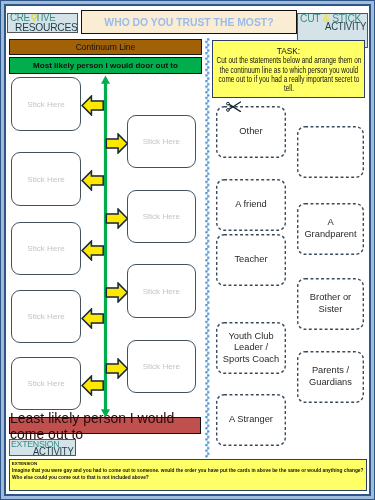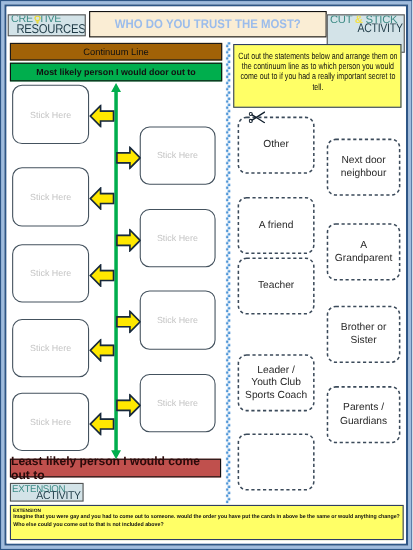--- a/index.html
+++ b/index.html
@@ -44,21 +44,21 @@
       background:#a16207;border:1.5px solid #1a1a1a;box-sizing:border-box;
       display:flex;align-items:center;justify-content:center;}
   #continuum-label span{font-size:8.5px;color:#111;}
   #top-label{position:absolute;left:9px;top:57px;width:193px;height:17px;
       background:#00AE4D;border:1.2px solid #111;box-sizing:border-box;
       display:flex;align-items:center;justify-content:center;}
   #top-label span{font-size:8.05px;font-weight:bold;color:#111;}
   #bottom-label{position:absolute;left:9px;top:417px;width:192px;height:17px;
       background:#C0504D;border:1.2px solid #111;box-sizing:border-box;
       display:flex;align-items:center;justify-content:center;}
-  #bottom-label span{font-size:11px;font-weight:bold;color:#2a0a0a;}
+  #bottom-label span{font-size:14px;font-weight:normal;color:#2a0a0a;}
 
   .slot{position:absolute;background:#fff;border:1.3px solid #44525E;
         border-radius:9px;box-sizing:border-box;
         display:flex;align-items:center;justify-content:center;}
   .slot span{font-size:8.1px;color:#C4C4C4;}
   .slot.l{left:11.3px;width:69.4px;}
   .slot.r{left:126.8px;width:69px;}
 
   .yarrow{position:absolute;width:23.5px;height:21px;overflow:visible;
           filter:drop-shadow(0.8px 0.8px 0.7px rgba(150,170,190,0.55));}
@@ -207,20 +207,21 @@
       <defs>
         <pattern id="zz" width="5" height="5.6" patternUnits="userSpaceOnUse">
           <rect x="2.1" y="0.3" width="2.3" height="2.2" fill="#4A93D6"></rect>
           <rect x="0.3" y="2.8" width="2.3" height="2.2" fill="#4A93D6"></rect>
         </pattern>
       </defs>
       <rect x="0" y="0" width="5" height="420" fill="url(#zz)"></rect>
     </svg>
 
     <div id="task-box">
+      <span class="tt">TASK:</span>
       <div id="task-lines">
             <span class="tlw">
               <span class="tl">Cut out the statements below and arrange them on</span>
             </span>
             <span class="tlw">
               <span class="tl">the continuum line as to which person you would</span>
             </span>
             <span class="tlw">
               <span class="tl">come out to if you had a really important secret to</span>
             </span>
@@ -253,38 +254,37 @@
             </svg>
             <span class="ctext">
               <span class="cline">Teacher</span>
             </span>
           </div>
           <div class="card cl" style="top: 322px; height: 52px;">
             <svg viewBox="0 0 70 52" preserveAspectRatio="none">
               <rect x="0.7" y="0.7" width="68.6" height="50.6" rx="7.5" ry="7.5" fill="#fff" stroke="#3B4A5A" stroke-width="1.4" stroke-dasharray="2.9 2.4"></rect>
             </svg>
             <span class="ctext">
+              <span class="cline">Youth Club</span>
               <span class="cline">Leader /</span>
-              <span class="cline">Youth Club</span>
               <span class="cline">Sports Coach</span>
             </span>
           </div>
           <div class="card cl" style="top: 394px; height: 52px;">
             <svg viewBox="0 0 70 52" preserveAspectRatio="none">
               <rect x="0.7" y="0.7" width="68.6" height="50.6" rx="7.5" ry="7.5" fill="#fff" stroke="#3B4A5A" stroke-width="1.4" stroke-dasharray="2.9 2.4"></rect>
             </svg>
+            <span class="ctext">
+              <span class="cline">A Stranger</span>
+            </span>
           </div>
           <div class="card cr" style="top: 126px; height: 52px;">
             <svg viewBox="0 0 67 52" preserveAspectRatio="none">
               <rect x="0.7" y="0.7" width="65.6" height="50.6" rx="7.5" ry="7.5" fill="#fff" stroke="#3B4A5A" stroke-width="1.4" stroke-dasharray="2.9 2.4"></rect>
             </svg>
-            <span class="ctext">
-              <span class="cline">Next door</span>
-              <span class="cline">neighbour</span>
-            </span>
           </div>
           <div class="card cr" style="top: 203px; height: 52px;">
             <svg viewBox="0 0 67 52" preserveAspectRatio="none">
               <rect x="0.7" y="0.7" width="65.6" height="50.6" rx="7.5" ry="7.5" fill="#fff" stroke="#3B4A5A" stroke-width="1.4" stroke-dasharray="2.9 2.4"></rect>
             </svg>
             <span class="ctext">
               <span class="cline">A</span>
               <span class="cline">Grandparent</span>
             </span>
           </div>

